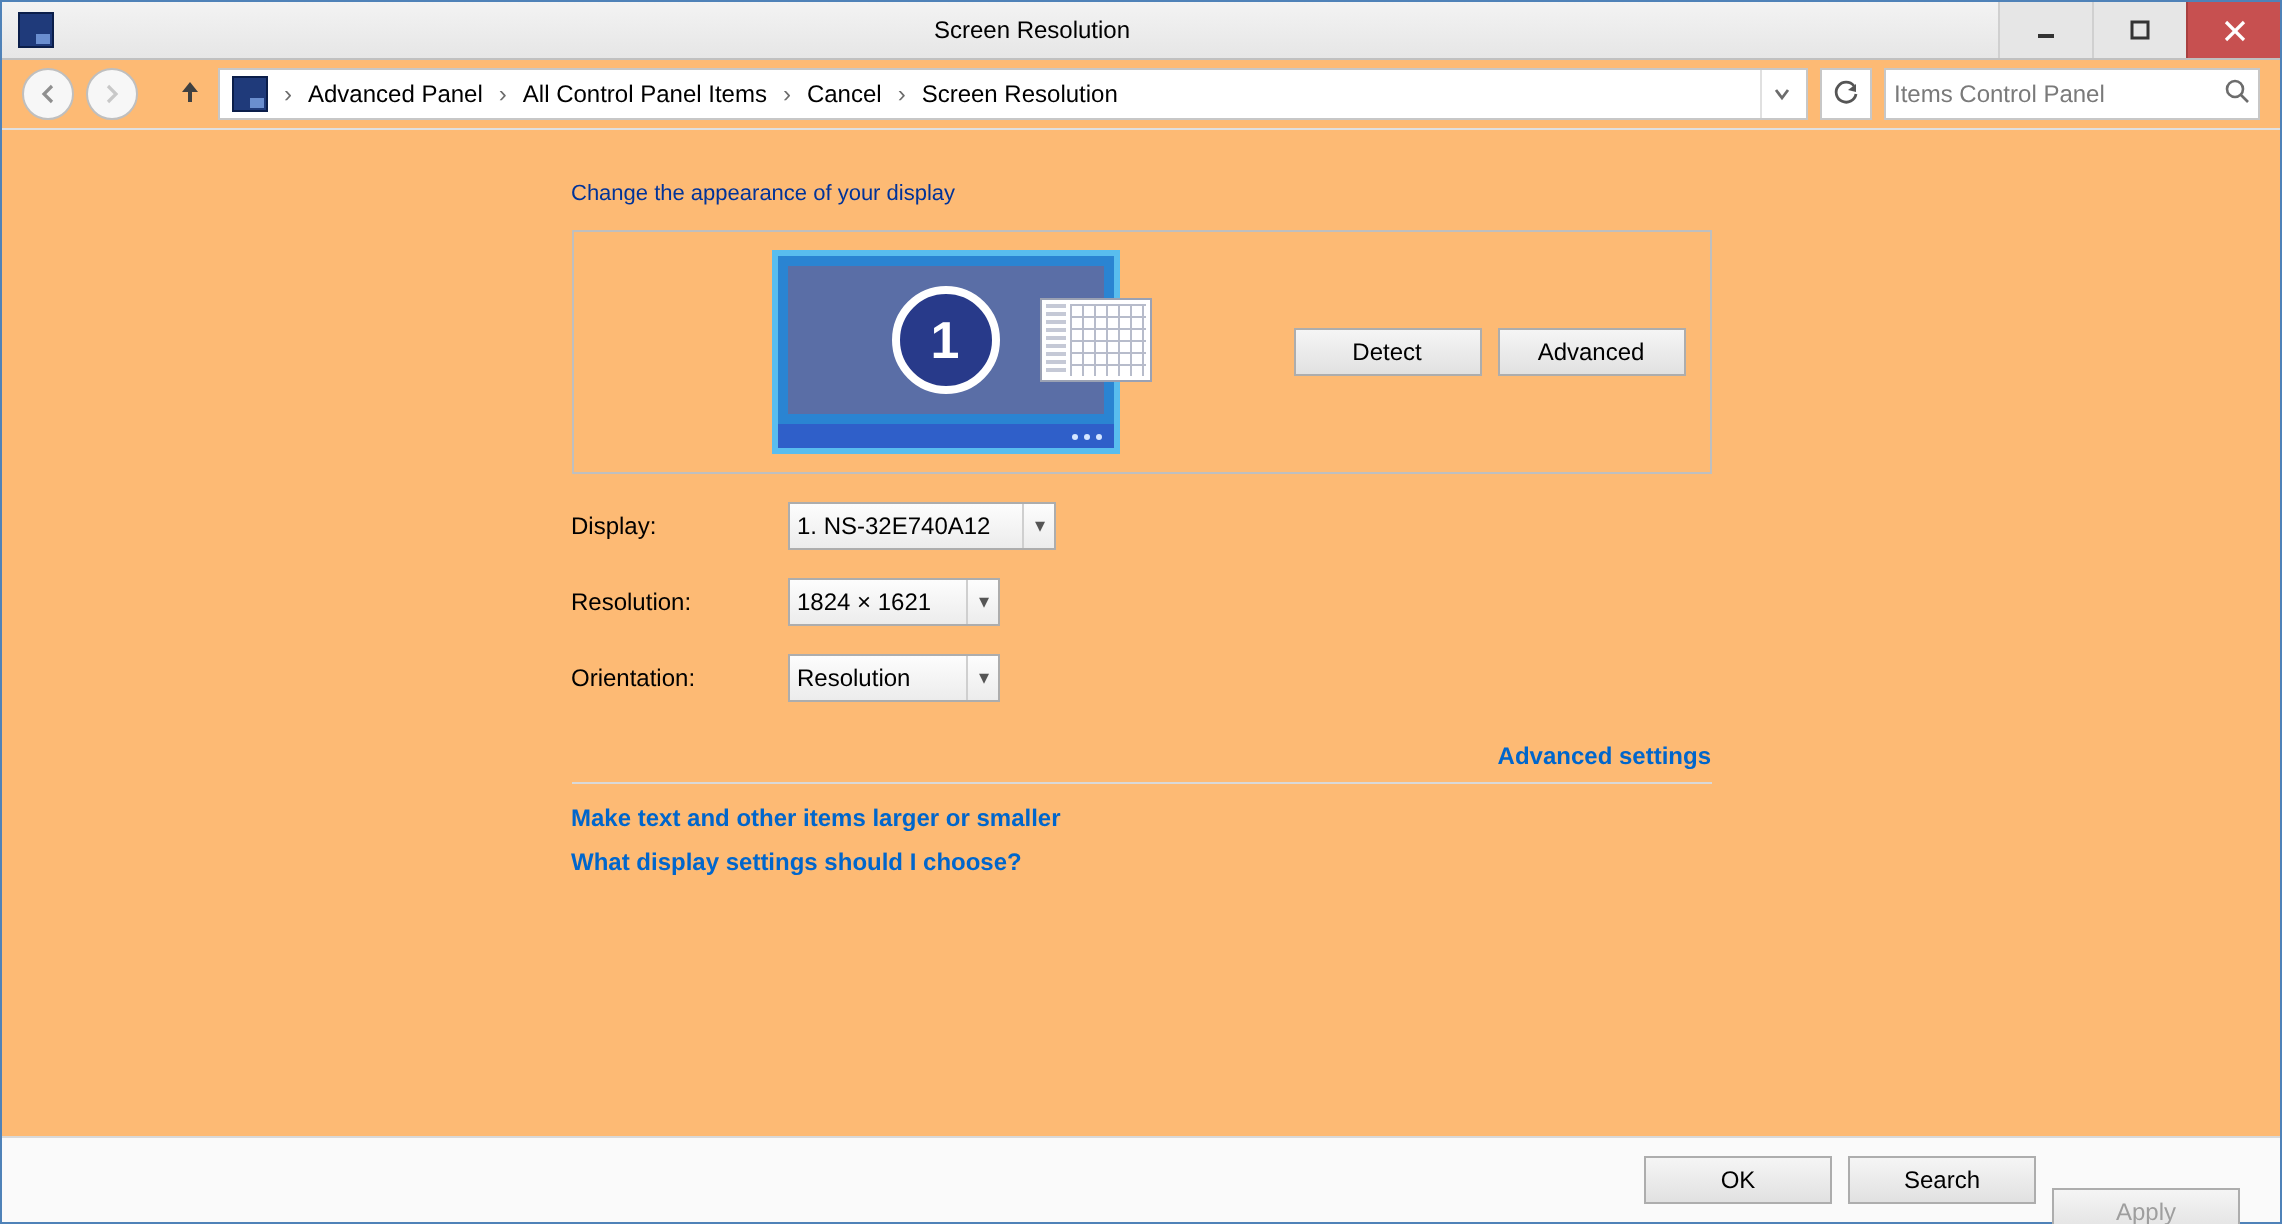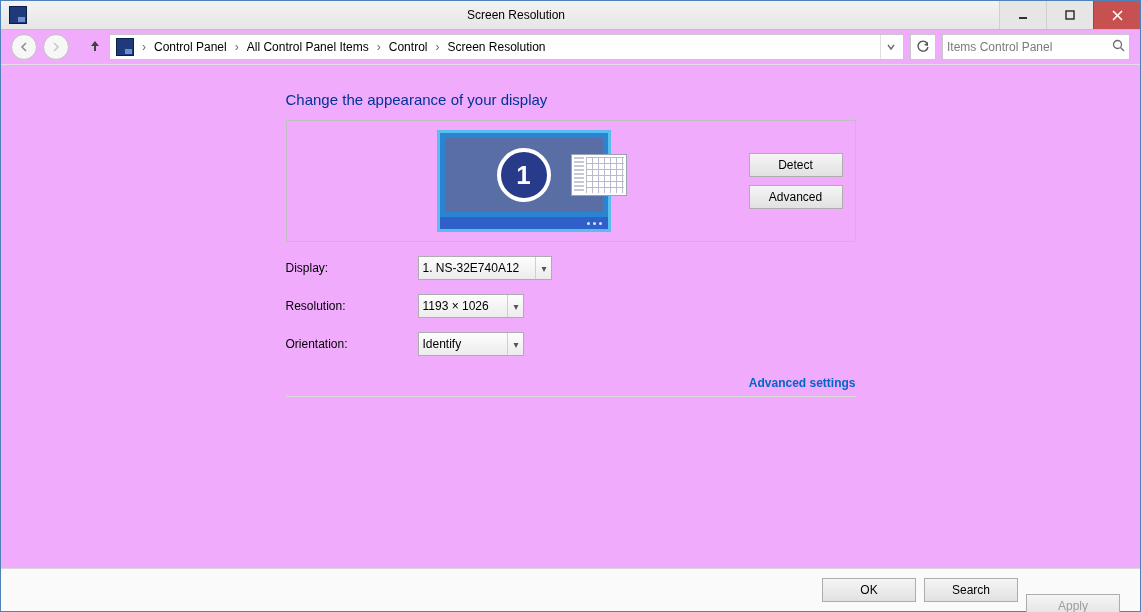--- a/index.html
+++ b/index.html
@@ -1,16 +1,16 @@
 <!DOCTYPE html>
 <html><head>
 <meta charset="utf-8">
 <style>
   html,body{margin:0;padding:0;font-family:"Segoe UI",Tahoma,sans-serif;font-size:12px;color:#000;background:#a9a9a9;}
-  .window{width:1141px;height:612px;background:#f0abfc;box-sizing:border-box;border:1px solid #4f82b8;position:relative;display:flex;flex-direction:column;}
+  .window{width:1141px;height:612px;background:#fdba74;box-sizing:border-box;border:1px solid #4f82b8;position:relative;display:flex;flex-direction:column;}
   
   .titlebar{height:28px;background:linear-gradient(#f3f3f3,#e6e6e6);display:flex;align-items:center;border-bottom:1px solid #c0c0c0;}
   .titlebar .sysicon{width:16px;height:16px;margin:0 6px 0 8px;background:#1f3a7a;border:1px solid #0b1e4a;position:relative;}
   .titlebar .sysicon::after{content:"";position:absolute;right:1px;bottom:1px;width:7px;height:5px;background:#6a8ecf;}
   .titlebar .title{flex:1;text-align:center;font-size:12px;color:#000;}
   .winbtns{display:flex;height:100%;}
   .winbtn{width:46px;display:flex;align-items:center;justify-content:center;border-left:1px solid #d0d0d0;background:#e6e6e6;}
   .winbtn.close{background:#c75050;color:#fff;border-left:1px solid #a84040;}
   .winbtn svg{display:block;}
   
@@ -25,35 +25,35 @@
   .bcchev{color:#6c6c6c;padding:0 2px;}
   .bcspacer{flex:1;}
   .bcdrop{padding:0 6px;color:#6c6c6c;border-left:1px solid #e0e0e0;height:100%;display:flex;align-items:center;}
   .refresh{width:24px;height:24px;border:1px solid #c7c7c7;display:flex;align-items:center;justify-content:center;background:#fff;}
   .searchbox{width:178px;height:24px;border:1px solid #c7c7c7;display:flex;align-items:center;background:#fff;padding:0 4px;}
   .searchbox .placeholder{flex:1;color:#7a7a7a;}
   .searchbox .sicon{color:#6c6c6c;}
   
   .content{flex:1;overflow:auto;padding:26px 0 0 0;display:flex;flex-direction:column;align-items:center;}
   .panel{width:570px;}
-  .heading{color:#003399;font-size:15px;margin-bottom:12px;}
+  .heading{color:#003399;font-size:11px;margin-bottom:12px;}
   .monitorbox{border:1px solid #bfbfbf;height:120px;display:flex;align-items:center;padding:0 12px;}
   .monitorarea{flex:1;display:flex;justify-content:center;}
   .monitor{width:174px;height:102px;border:3px solid #59bdee;background:#2a84d2;position:relative;box-sizing:border-box;display:flex;flex-direction:column;}
   .monitor .screen{flex:1;background:#5a6ea6;margin:5px;position:relative;display:flex;align-items:center;justify-content:center;}
   .monitor .taskbar{height:12px;background:#2f5fc9;display:flex;justify-content:flex-end;align-items:center;padding-right:6px;gap:3px;}
   .monitor .taskbar span{width:3px;height:3px;border-radius:50%;background:#d5e6ff;}
   .moncircle{width:46px;height:46px;border:4px solid #fff;border-radius:50%;background:#283a8a;color:#fff;display:flex;align-items:center;justify-content:center;font-size:26px;font-weight:600;position:absolute;}
   .winmini{position:absolute;right:-24px;width:56px;height:42px;background:#fff;border:1px solid #9aa1b3;padding:2px;box-sizing:border-box;display:flex;gap:2px;top:50%;transform:translateY(-50%);}
   .winmini .side{width:10px;background:repeating-linear-gradient(#c5c9d6 0 2px,#fff 2px 4px);}
   .winmini .grid{flex:1;background-image:linear-gradient(#b7bccb 1px,transparent 1px),linear-gradient(90deg,#b7bccb 1px,transparent 1px);background-size:6px 6px;}
-  .sidebtns{display:flex;flex-direction:column;gap:8px;}
+  .sidebtns{display:flex;flex-direction:row;gap:8px;}
   .btn{min-width:72px;height:22px;border:1px solid #adadad;background:linear-gradient(#f5f5f5,#e1e1e1);padding:0 10px;font-size:12px;display:flex;align-items:center;justify-content:center;cursor:default;}
   .btn.disabled{color:#9e9e9e;margin-top:32px;}
-  .formrow{display:flex;align-items:center;margin-top:14px;gap:24px;}
+  .formrow{display:flex;align-items:center;margin-top:14px;}
   .formrow .lbl{width:108px;}
   .select{height:22px;border:1px solid #adadad;background:linear-gradient(#fdfdfd,#ececec);padding:0 4px;display:flex;align-items:center;min-width:90px;}
   .select .val{flex:1;padding-right:4px;white-space:nowrap;}
   .select .dd{color:#555;font-size:10px;border-left:1px solid #cfcfcf;padding-left:5px;height:100%;display:flex;align-items:center;}
   .linkrow{margin-top:20px;text-align:right;}
   .link{color:#0066cc;cursor:default;font-weight:bold;}
   .hr{border-top:1px solid #d9d9d9;margin-top:6px;}
   .helplinks{margin-top:10px;display:flex;flex-direction:column;gap:8px;}
   
   .bottombar{height:42px;border-top:1px solid #d9d9d9;display:flex;align-items:center;justify-content:flex-end;gap:8px;padding-right:20px;background:#fafafa;}
@@ -99,25 +99,25 @@
     </div>
     <div class="navsep"></div>
     <div class="uparrow">
       <svg width="12" height="14">
           <path d="M6 2 L2 7 L5 7 L5 12 L7 12 L7 7 L10 7 Z" fill="#404040"></path>
         </svg>
     </div>
     <div class="breadcrumb">
       <div class="bcicon"></div>
       <span class="bcchev">›</span>
-      <span class="bcitem">Control Panel</span>
+      <span class="bcitem">Advanced Panel</span>
       <span class="bcchev">›</span>
       <span class="bcitem">All Control Panel Items</span>
       <span class="bcchev">›</span>
-      <span class="bcitem">Control</span>
+      <span class="bcitem">Cancel</span>
       <span class="bcchev">›</span>
       <span class="bcitem">Screen Resolution</span>
       <span class="bcspacer"></span>
       <span class="bcdrop">
         <svg width="8" height="8">
             <path d="M1 2 L4 6 L7 2" fill="none" stroke="#6c6c6c" stroke-width="1.4"></path>
           </svg>
       </span>
     </div>
     <div class="refresh">
@@ -167,36 +167,40 @@
       <div class="formrow">
         <div class="lbl">Display:</div>
         <div class="select" style="min-width:124px">
           <span class="val">1. NS-32E740A12</span>
           <span class="dd">▾</span>
         </div>
       </div>
       <div class="formrow">
         <div class="lbl">Resolution:</div>
         <div class="select" style="min-width:96px">
-          <span class="val">1193 × 1026</span>
+          <span class="val">1824 × 1621</span>
           <span class="dd">▾</span>
         </div>
       </div>
       <div class="formrow">
         <div class="lbl">Orientation:</div>
         <div class="select" style="min-width:96px">
-          <span class="val">Identify</span>
+          <span class="val">Resolution</span>
           <span class="dd">▾</span>
         </div>
       </div>
 
       <div class="linkrow">
         <span class="link">Advanced settings</span>
       </div>
       <div class="hr"></div>
+      <div class="helplinks">
+        <span class="link">Make text and other items larger or smaller</span>
+        <span class="link">What display settings should I choose?</span>
+      </div>
     </div>
   </div>
 
   <div class="bottombar">
     <div class="btn" style="min-width:72px">OK</div>
     <div class="btn" style="min-width:72px">Search</div>
     <div class="btn disabled" style="min-width:72px">Apply</div>
   </div>
 
 </div>

